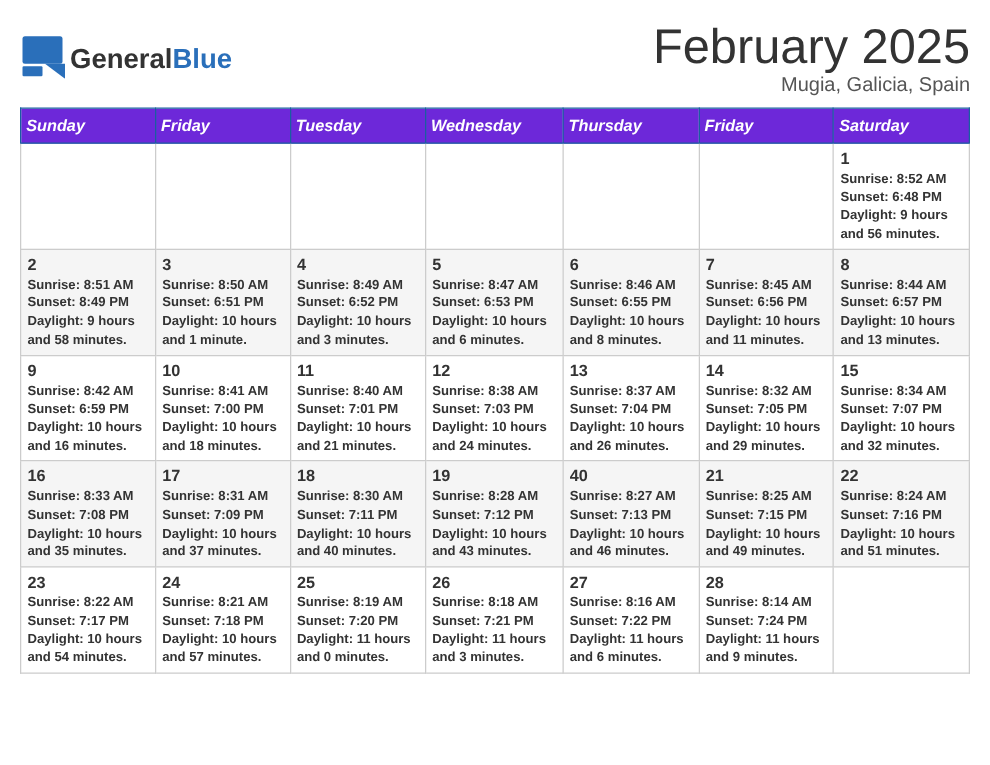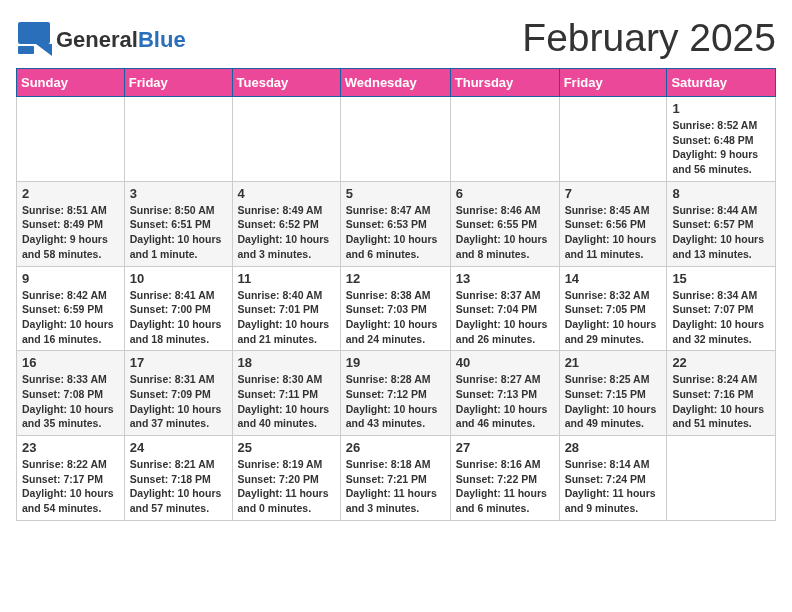--- a/index.html
+++ b/index.html
@@ -6,21 +6,21 @@
     body {
       font-family: Arial, sans-serif;
       background: #fff;
       width: 792px;
       min-height: 612px;
       padding: 16px;
     }
     .header {
       display: flex;
       justify-content: space-between;
-      align-items: flex-end;
+      align-items: center;
       margin-bottom: 8px;
     }
     .logo {
       display: flex;
       align-items: center;
       gap: 4px;
     }
     .logo-text-general {
       font-size: 22px;
       font-weight: bold;
@@ -42,26 +42,27 @@
     .location-title {
       font-size: 16px;
       color: #555;
     }
     .calendar {
       width: 100%;
       border-collapse: collapse;
       border: 1px solid #ccc;
     }
     .calendar th {
-      background: #ec4899;
+      background: #6d28d9;
       color: #fff;
       font-size: 13px;
       padding: 6px 4px;
       text-align: left;
       border: 1px solid #1a5fa0;
+      font-style: italic;
     }
     .calendar td {
       width: 113px;
       vertical-align: top;
       padding: 4px 5px;
       border: 1px solid #ccc;
       font-size: 11px;
       color: #333;
       min-height: 80px;
       background: #fff;
@@ -96,20 +97,21 @@
         <polygon points="20,24 36,24 36,36" fill="#2a6fba"></polygon>
         <rect x="2" y="26" width="16" height="8" rx="1" fill="#2a6fba"></rect>
       </svg>
     </div>
     <div>
       <span class="logo-text-general">General</span><span class="logo-text-blue">Blue</span>
     </div>
   </div>
   <div class="title-block">
     <div class="month-title">February 2025</div>
+    <div class="location-title">Mugia, Galicia, Spain</div>
   </div>
 </div>
 
 <table class="calendar">
   <thead>
     <tr>
     <th>Sunday</th>
         <th>Friday</th>
         <th>Tuesday</th>
         <th>Wednesday</th>

